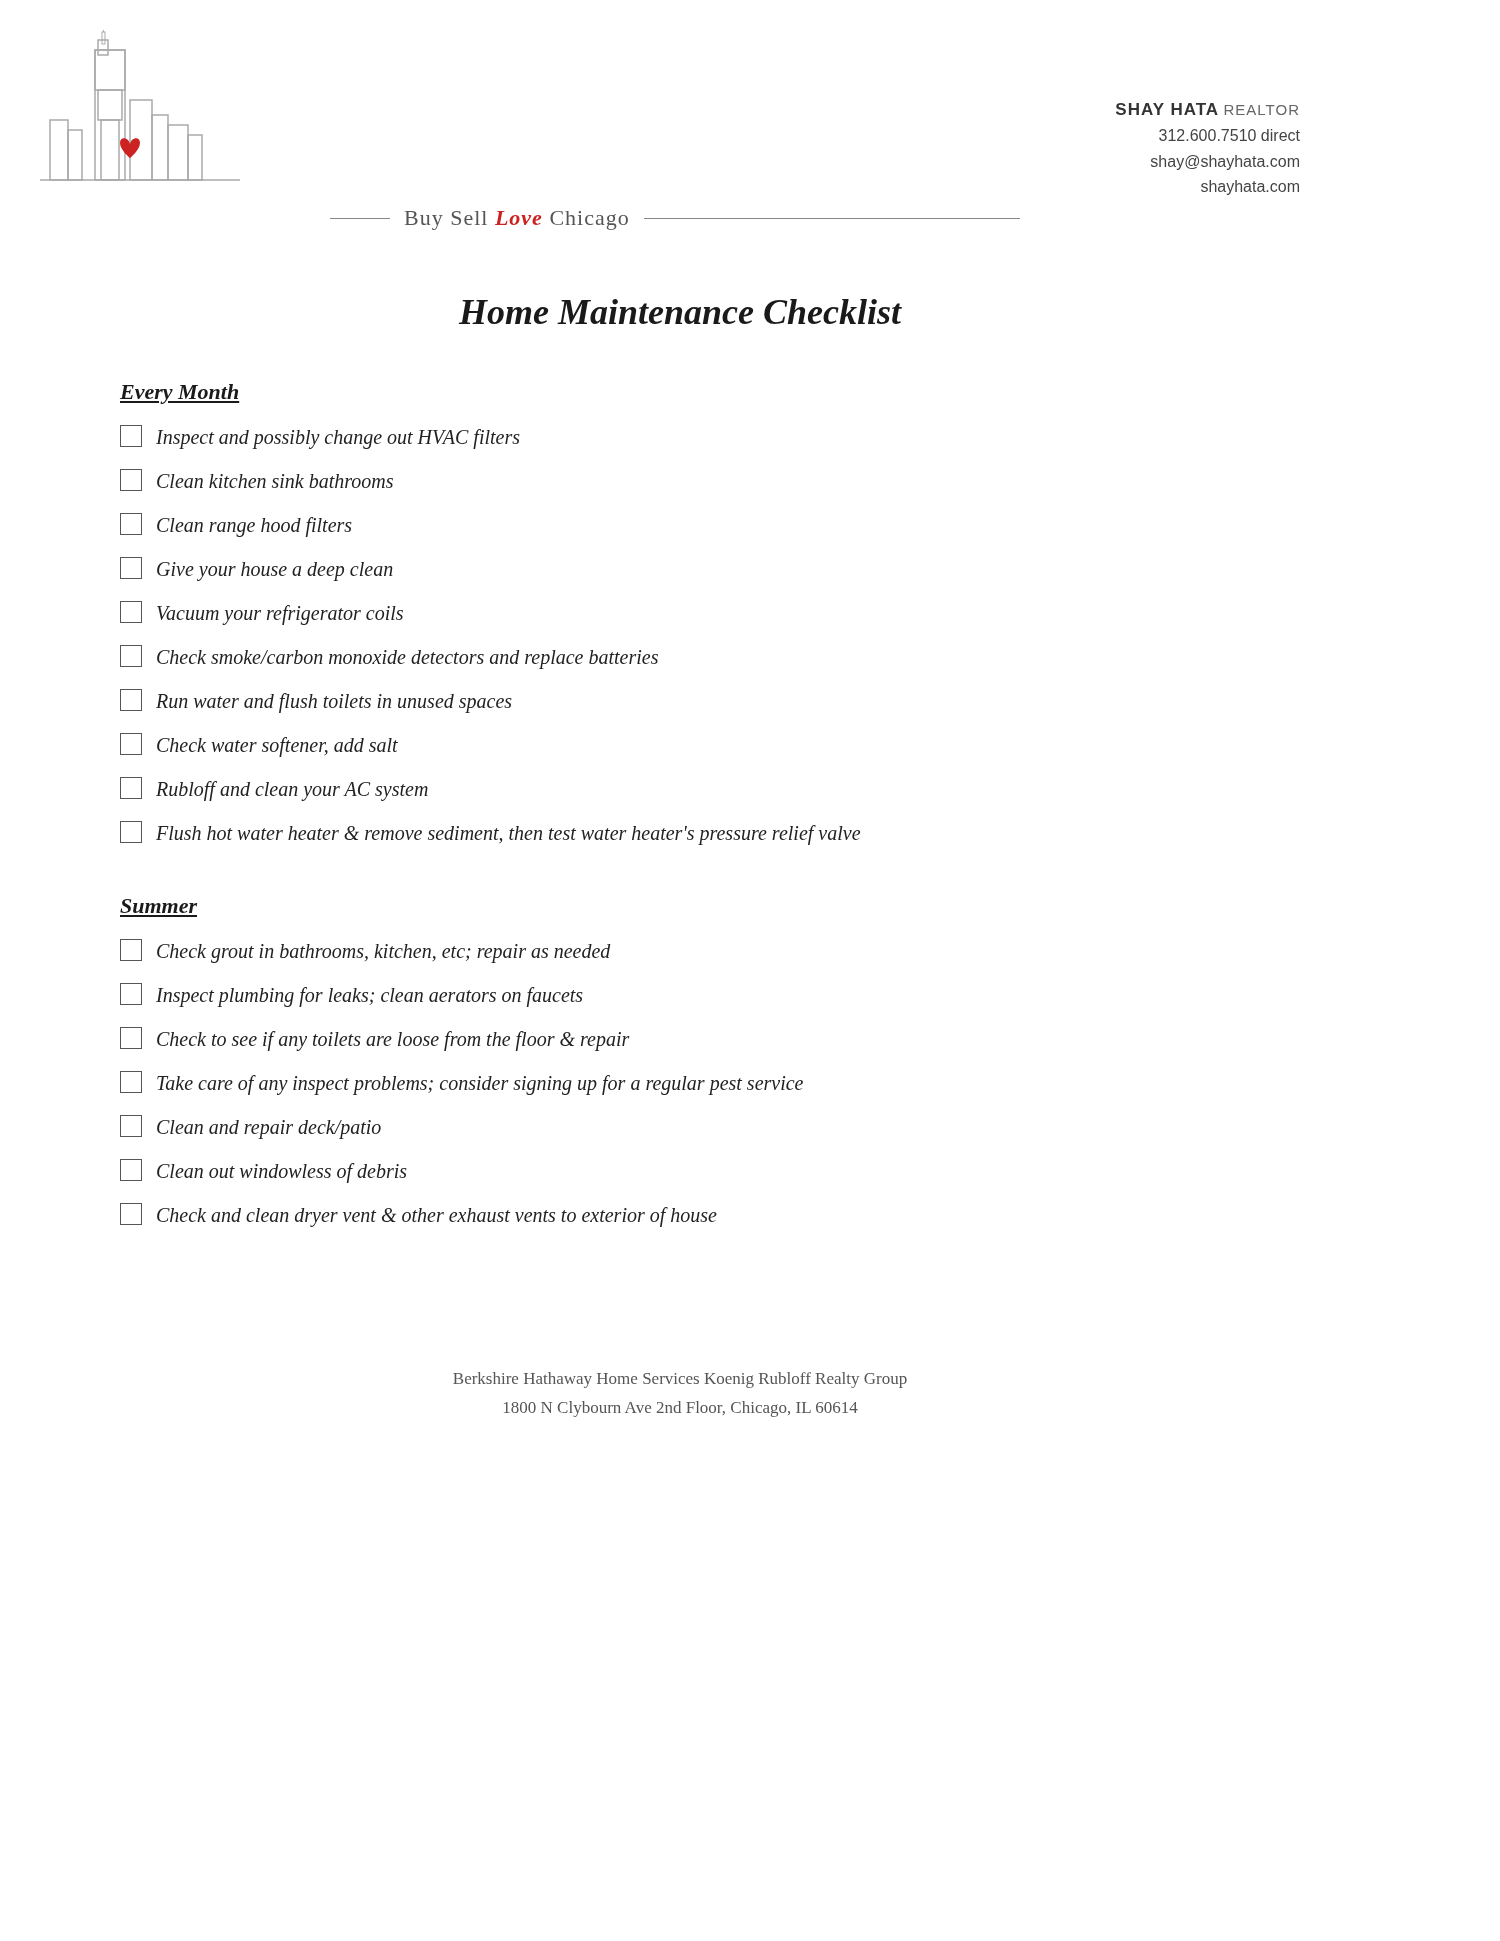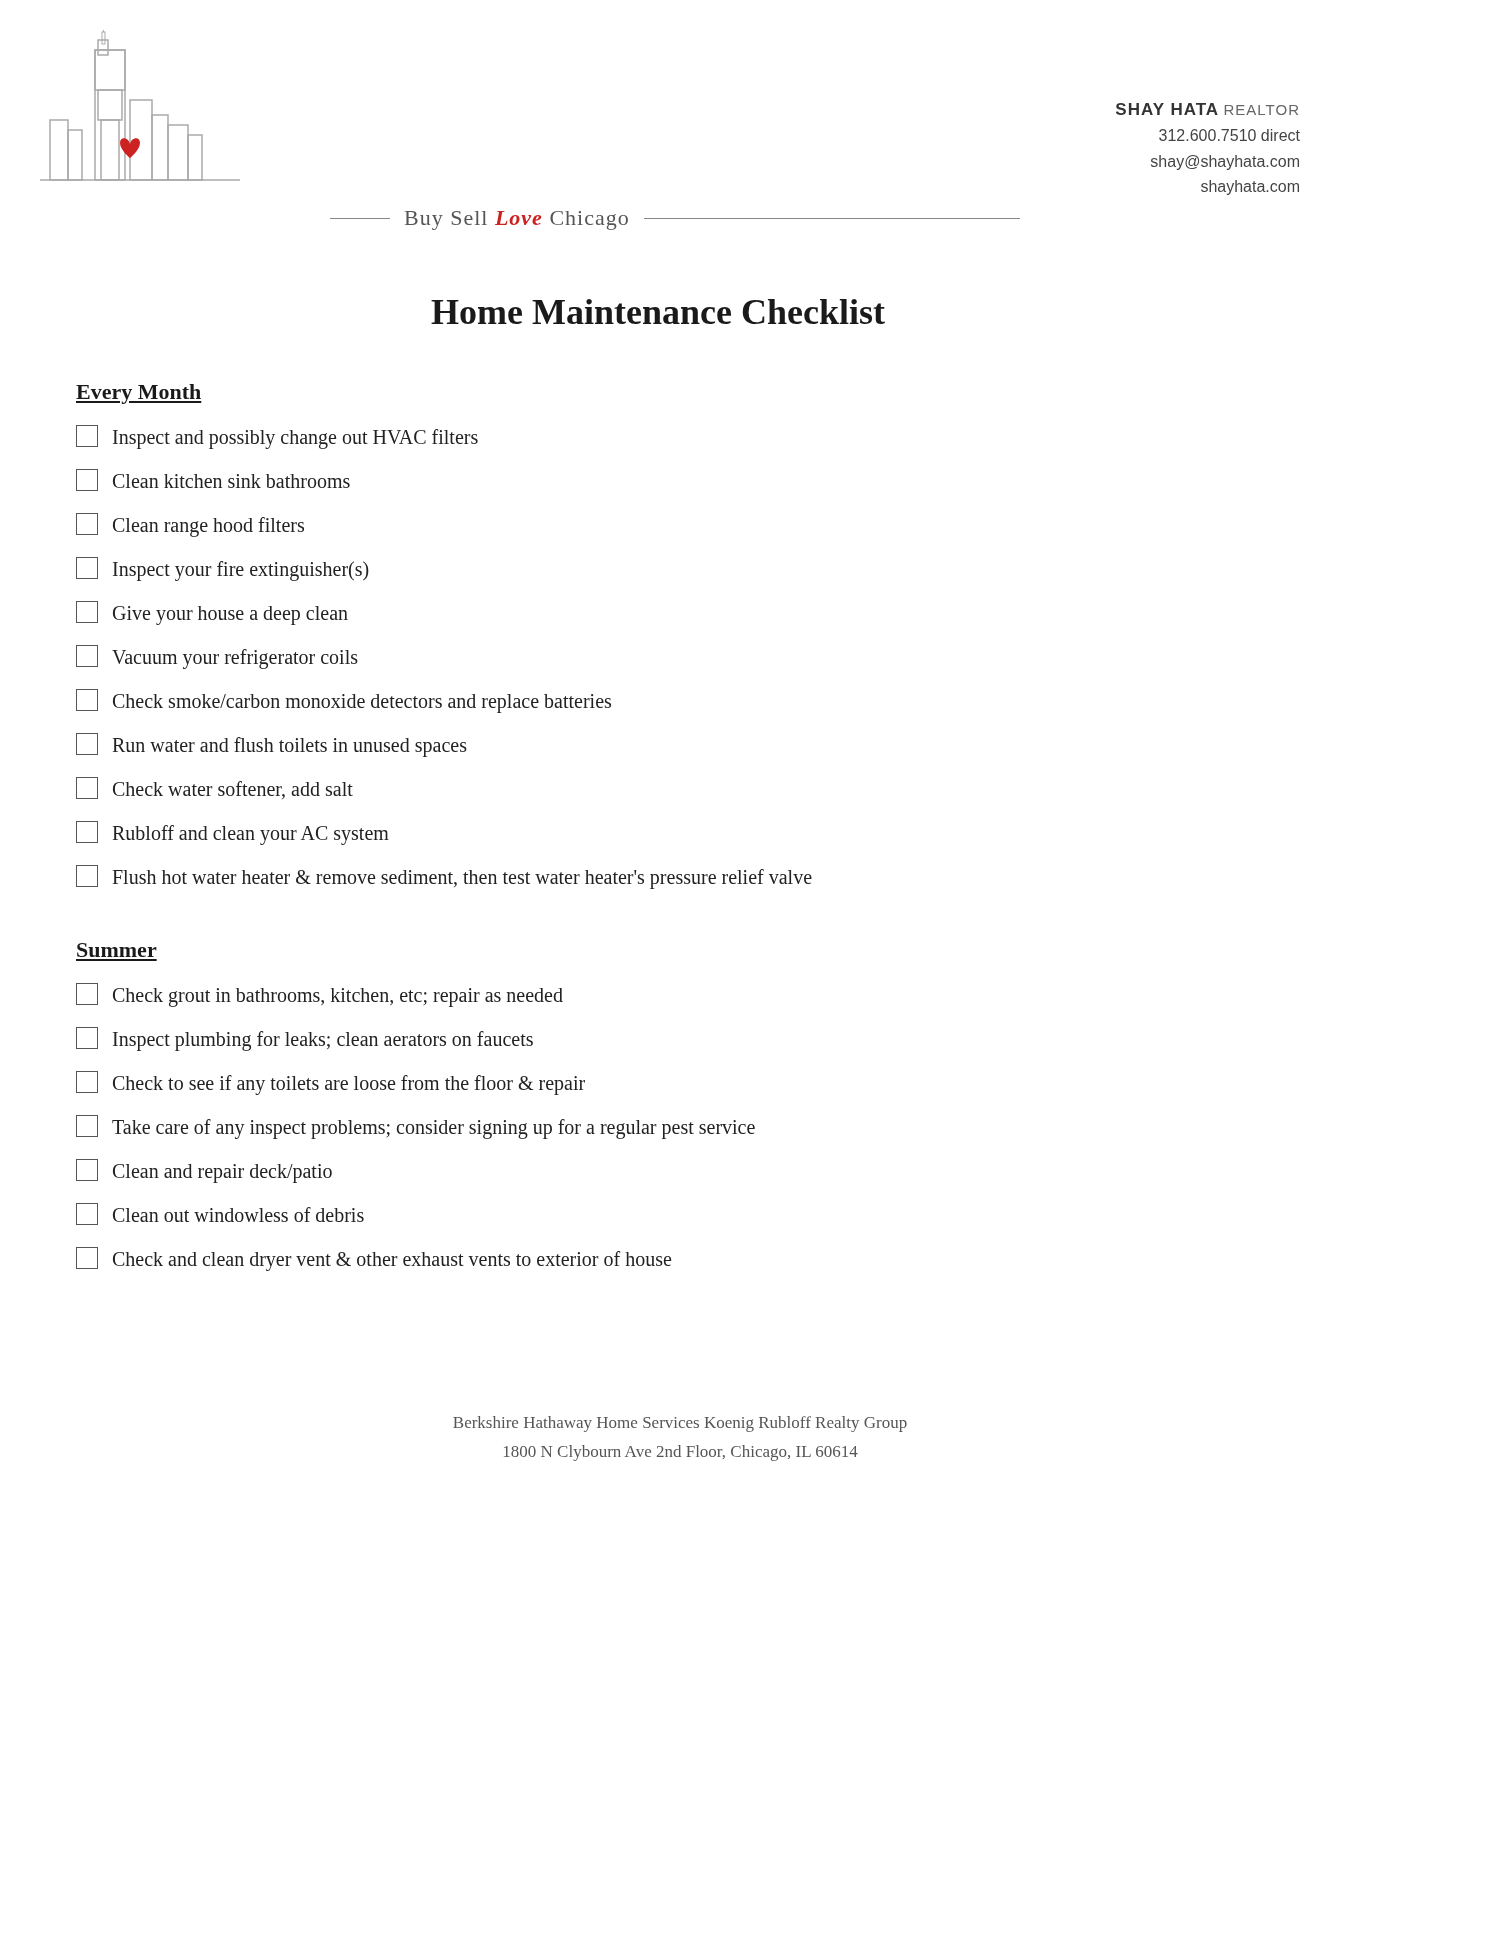--- a/index.html
+++ b/index.html
@@ -55,21 +55,22 @@
 
     .contact-info .name {
       font-weight: bold;
       color: #333;
       letter-spacing: 1px;
       font-size: 17px;
     }
 
     
     .main-content {
-      padding: 40px 120px 60px 76px;
+      padding: 40px 120px 60px 120px;
+      font-style: italic;
     }
 
     .page-title {
       text-align: center;
       font-size: 36px;
       font-weight: bold;
       font-family: Georgia, serif;
       color: #1a1a1a;
       margin-bottom: 40px;
     }
@@ -203,24 +204,20 @@
         <span class="item-text">Inspect and possibly change out HVAC filters</span>
       </div>
       <div class="checklist-item">
         <span class="checkbox"></span>
         <span class="item-text">Clean kitchen sink bathrooms</span>
       </div>
       <div class="checklist-item">
         <span class="checkbox"></span>
         <span class="item-text">Clean range hood filters</span>
       </div>
-      <div class="checklist-item">
-        <span class="checkbox"></span>
-        <span class="item-text">Inspect your fire extinguisher(s)</span>
-      </div>
     </div>
 
     <div>
       <div class="checklist-item">
         <span class="checkbox"></span>
         <span class="item-text">Give your house a deep clean</span>
       </div>
       <div class="checklist-item">
         <span class="checkbox"></span>
         <span class="item-text">Vacuum your refrigerator coils</span>

